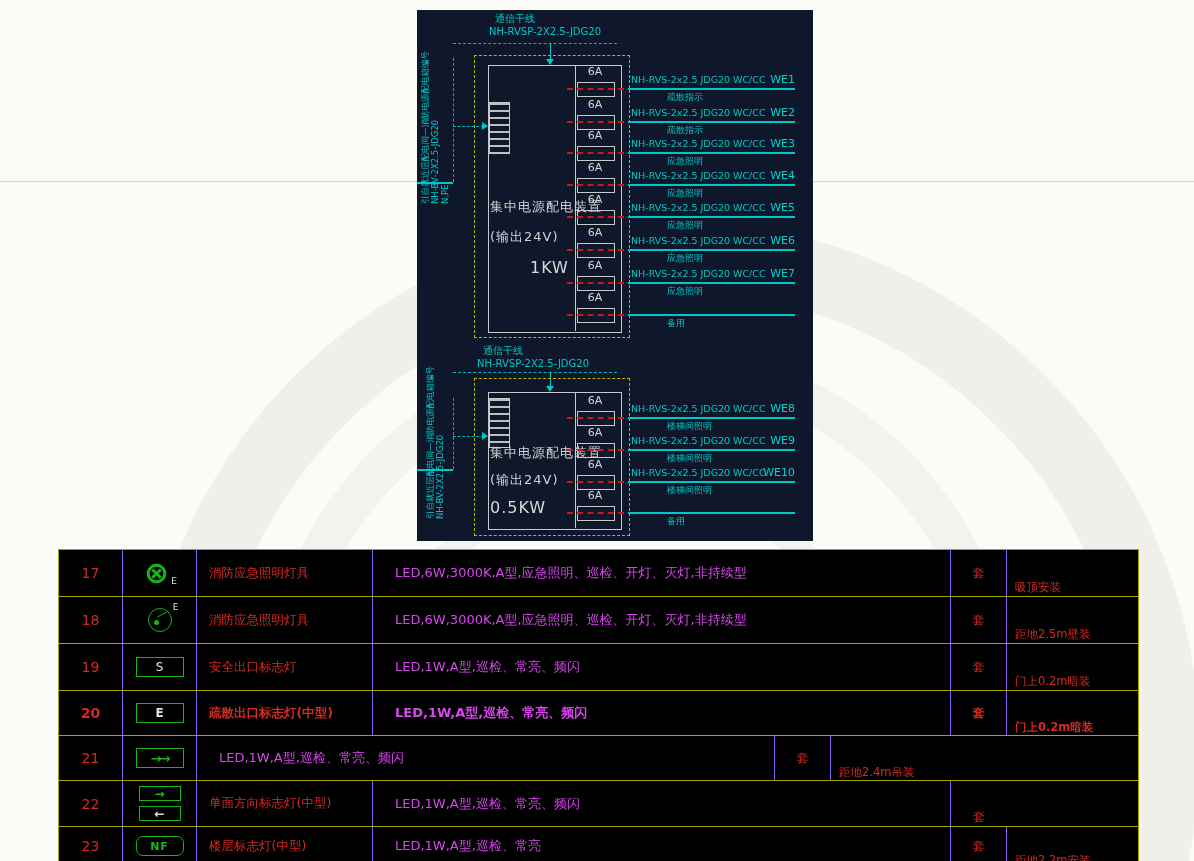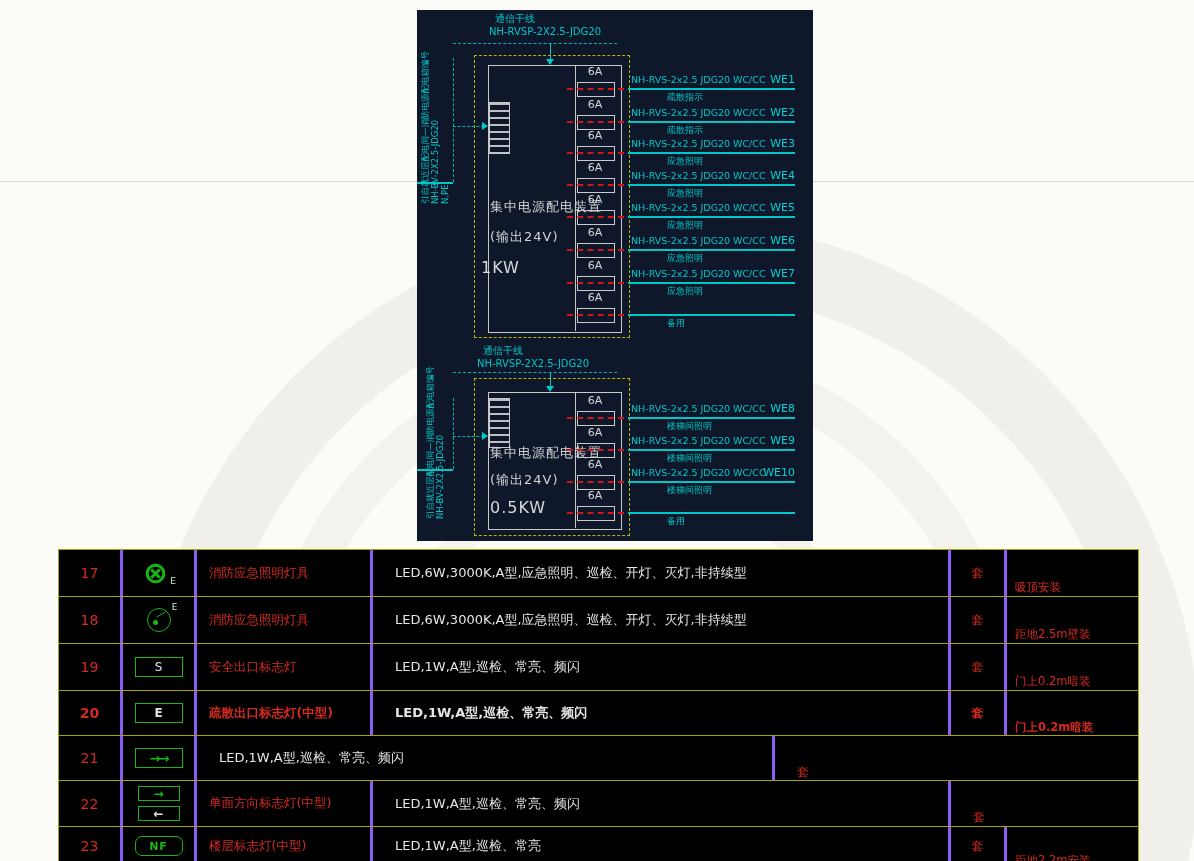--- a/index.html
+++ b/index.html
@@ -42,26 +42,26 @@
   .fuse-line{position:absolute;left:150px;top:24px;width:57px;height:0;border-top:2px dashed #cf1616;}
   .wire{position:absolute;left:211px;top:24px;width:167px;height:0;border-top:2px solid #00c8c8;}
   .cable{position:absolute;left:214px;top:10px;font-size:9.5px;color:#00c8c8;white-space:nowrap;}
   .cid{position:absolute;left:318px;top:9px;width:60px;text-align:right;font-size:11px;color:#00d2d2;}
   .cfunc{position:absolute;left:250px;top:27px;width:128px;text-align:left;font-size:9px;color:#00c8c8;}
 
   
   #legend{position:absolute;left:58px;top:549px;width:1079px;background:#000;
      border:1px solid #a7a300;box-sizing:content-box;}
   .trow{display:flex;border-bottom:1px solid #a7a300;}
-  .c{border-right:3px solid #8b5cf6;box-sizing:border-box;display:flex;align-items:center;overflow:hidden;}
+  .c{border-right:1px solid #8b5cf6;box-sizing:border-box;display:flex;align-items:center;overflow:hidden;}
   .c:last-child{border-right:none;margin-top:28px;}
   .c.num{width:64px;justify-content:center;color:#d42a22;font-size:14px;}
   .c.iconc{width:74px;justify-content:center;}
   .c.namec{width:176px;padding-left:12px;color:#d42a22;font-size:12.5px;}
-  .c.descc{width:578px;padding-left:22px;color:#e5e5e5;font-size:13px;}
+  .c.descc{width:578px;padding-left:22px;color:#d946ef;font-size:13px;}
   .c.qtyc{width:56px;justify-content:center;color:#d42a22;font-size:12px;}
   .c.instc{width:129px;padding-left:8px;color:#d42a22;font-size:11.5px;white-space:pre-line;line-height:14px;}
 
   
   .sym-wrap{position:relative;display:flex;align-items:center;justify-content:center;}
   .sym-cx{color:#16b616;font-size:30px;line-height:28px;font-weight:bold;}
   .sym-sub{color:#c9efc9;font-size:9px;position:relative;top:8px;left:2px;}
   .sym-circle{position:relative;width:22px;height:22px;border:1px solid #16b616;border-radius:50%;}
   .sym-dot{position:absolute;left:5px;top:11px;width:5px;height:5px;background:#16b616;border-radius:50%;}
   .sym-tick{position:absolute;left:8px;top:5px;width:10px;height:0;border-top:1.5px solid #16b616;transform:rotate(-28deg);}
@@ -89,21 +89,21 @@
     <div class="comm-label abs" style="left: 72px; top: 15px;">NH-RVSP-2X2.5-JDG20</div>
     <div class="dash-cyan-h abs" style="left: 36px; top: 33px; width: 164px;"></div>
     <div class="drop-line abs" style="left: 133px; top: 33px; height: 18px;"></div>
     <div class="drop-tri abs" style="left: 129px; top: 49px;"></div>
     <div class="ybox abs" style="left: 57px; top: 45px; width: 154px; height: 281px;"></div>
     <div class="wbox abs" style="left: 71px; top: 55px; width: 132px; height: 266px;"></div>
     <div class="vdiv abs" style="left: 158px; top: 55px; height: 266px;"></div>
     <div class="module abs" style="left: 72px; top: 92px; width: 19px; height: 50px;"></div>
     <div class="dev-label abs" style="left: 73px; top: 188px;">集中电源配电装置</div>
     <div class="dev-label abs" style="left: 73px; top: 218px;">(输出24V)</div>
-    <div class="dev-power abs" style="left: 64px; top: 248px;">1KW</div>
+    <div class="dev-power abs" style="left: 73px; top: 248px; padding-left: 40px;">1KW</div>
     <div class="solid-cyan-h abs" style="left: 0px; top: 172px; width: 36px;"></div>
     <div class="dash-cyan-v abs" style="left: 36px; top: 48px; height: 124px;"></div>
     <div class="dash-cyan-h abs" style="left: 36px; top: 116px; width: 31px;"></div>
     <div class="feed-tri abs" style="left: 65px; top: 112px;"></div>
     <div class="src-text abs" style="left: -67px; top: 94px; width: 170px;">
       <div>引自就近层配电间—消防电源配电箱编号</div>
       <div>NH-BV-2X2.5-JDG20</div>
       <div>N,PE</div>
     </div>
     <div class="circuit" style="top: 54px;">
@@ -298,20 +298,21 @@
     <div class="c num">21</div>
     <div class="c iconc">
         <span class="sym-wrap">
           <span class="sign-box">
             <span class="arrows">→→</span>
           </span>
         </span>
       </div>
     <div class="c descc">LED,1W,A型,巡检、常亮、频闪</div>
     <div class="c qtyc">套</div>
+    <div class="c instc">距地2.4m吊装</div>
   </div>
     <div class="trow" style="height: 45px;">
     <div class="c num">22</div>
     <div class="c iconc">
         <span class="sym-wrap">
           <span class="two-boxes">
             <span class="sign-box sm">
               <span class="a1">→</span>
             </span>
             <span class="sign-box sm">

